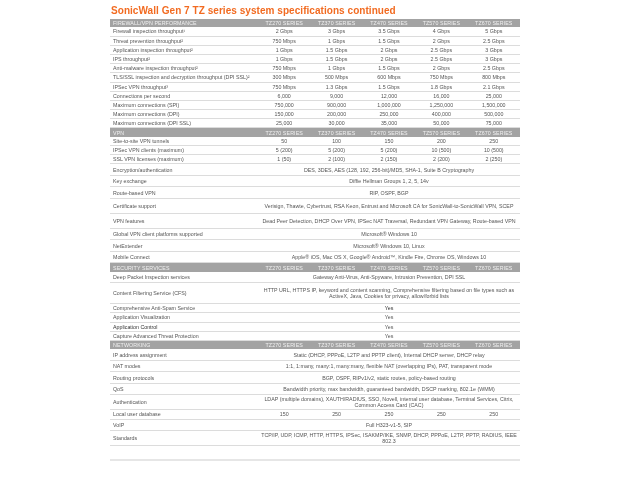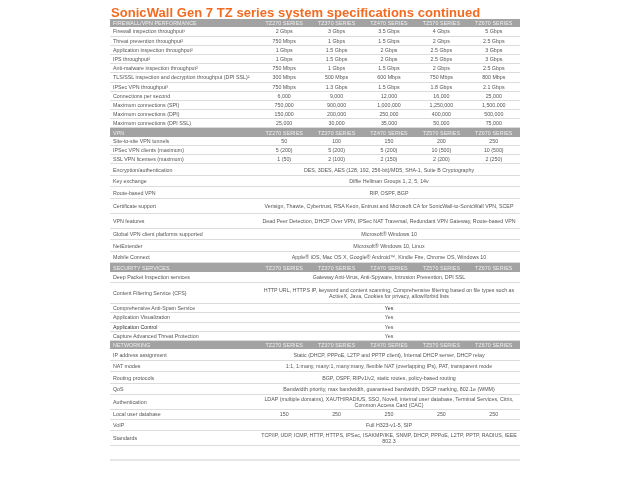--- a/index.html
+++ b/index.html
@@ -1,17 +1,17 @@
 <!DOCTYPE html>
 <html><head>
 <meta charset="utf-8">
 <style>
   html,body{margin:0;padding:0;background:#ffffff;}
   body{width:640px;height:480px;overflow:hidden;position:relative;font-family:"Liberation Sans",sans-serif;color:#555;}
-  .title{position:absolute;left:111px;top:5px;font-size:13px;font-weight:bold;color:#f26b21;letter-spacing:0.05px;white-space:nowrap;}
+  .title{position:absolute;left:111px;top:5px;font-size:10px;font-weight:bold;color:#f26b21;letter-spacing:0.05px;white-space:nowrap;}
   .spec{position:absolute;left:110px;top:19px;width:410px;border-collapse:collapse;table-layout:fixed;font-size:5.3px;line-height:6.2px;}
   .spec td{padding:0 3px;border-bottom:0.8px solid #dcdcdc;vertical-align:middle;height:8.2px;color:#555;}
   .spec td.lbl{text-align:left;width:148px;padding-left:3px;}
   .spec td.v{text-align:center;}
   .spec tr.hdr td{background:#a3a3a3;color:#f1f1f1;height:8.4px;border-bottom:0;text-transform:uppercase;letter-spacing:0.1px;}
   .spec tr.tall td{height:14px;}
   .spec tr.tall3 td{height:20px;}
   .spec tr.mid td{height:10.5px;}
   .spec td.bold{color:#333;}
   .footer-bar{position:absolute;left:110px;top:459px;width:410px;height:2px;background:#e6e6e6;}

